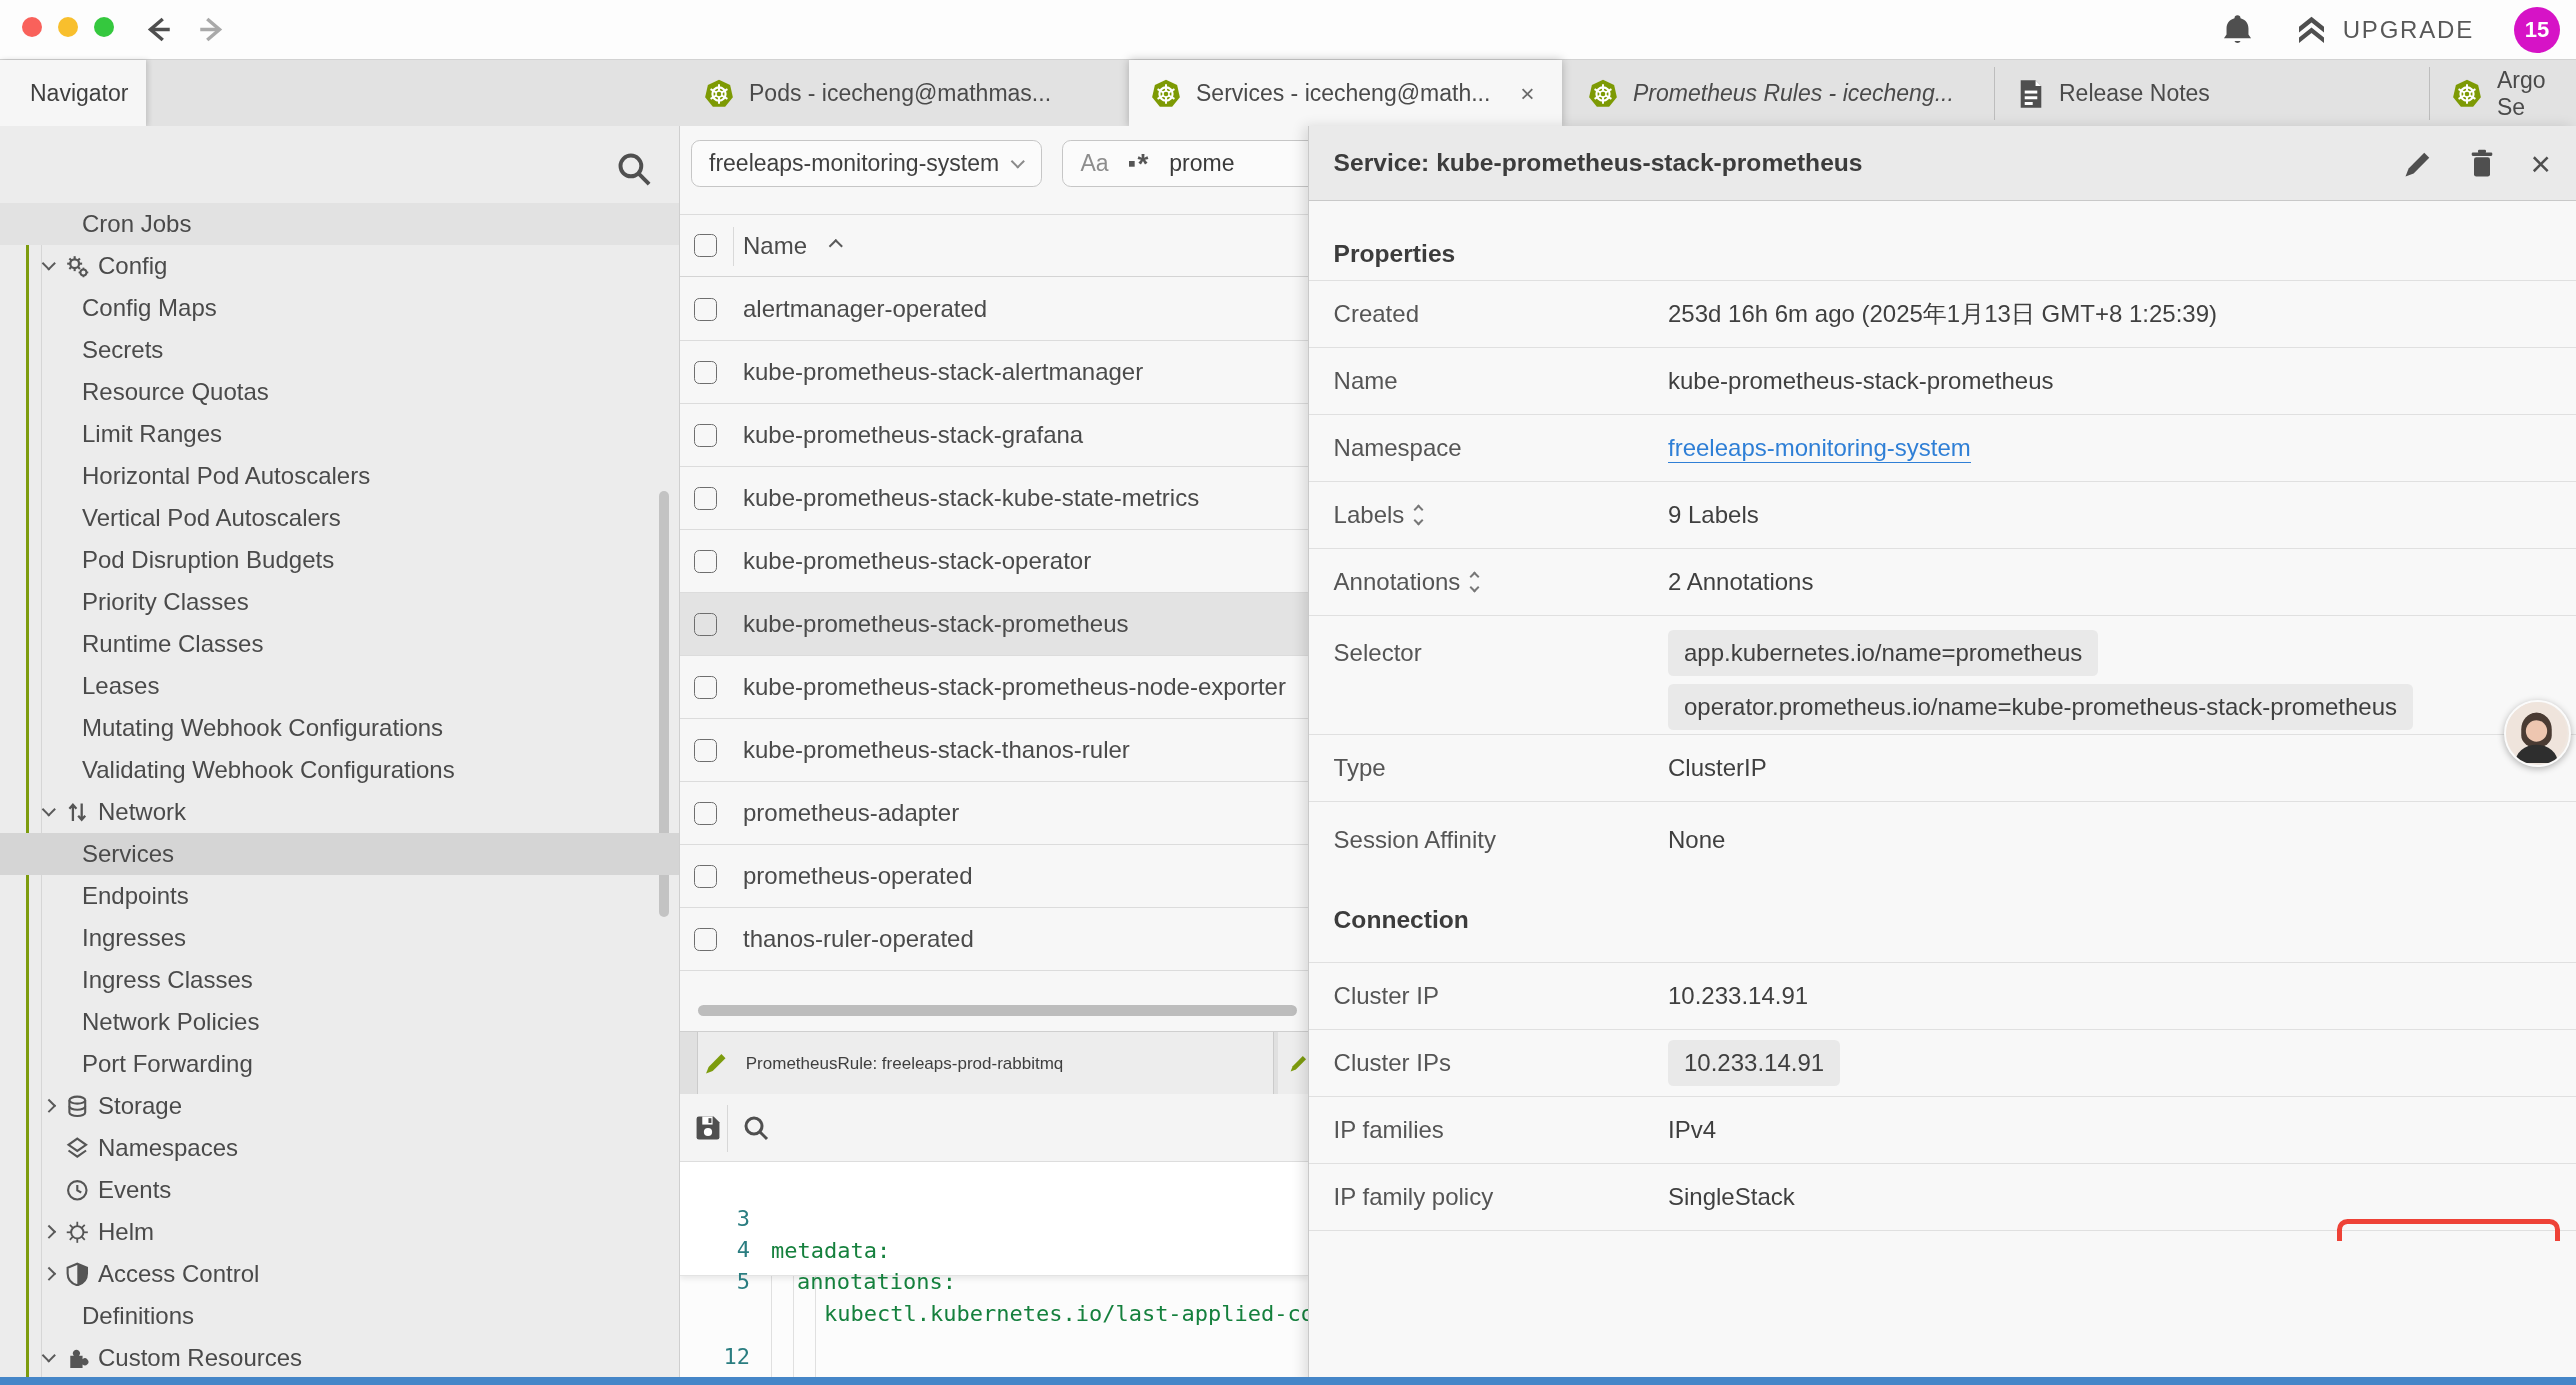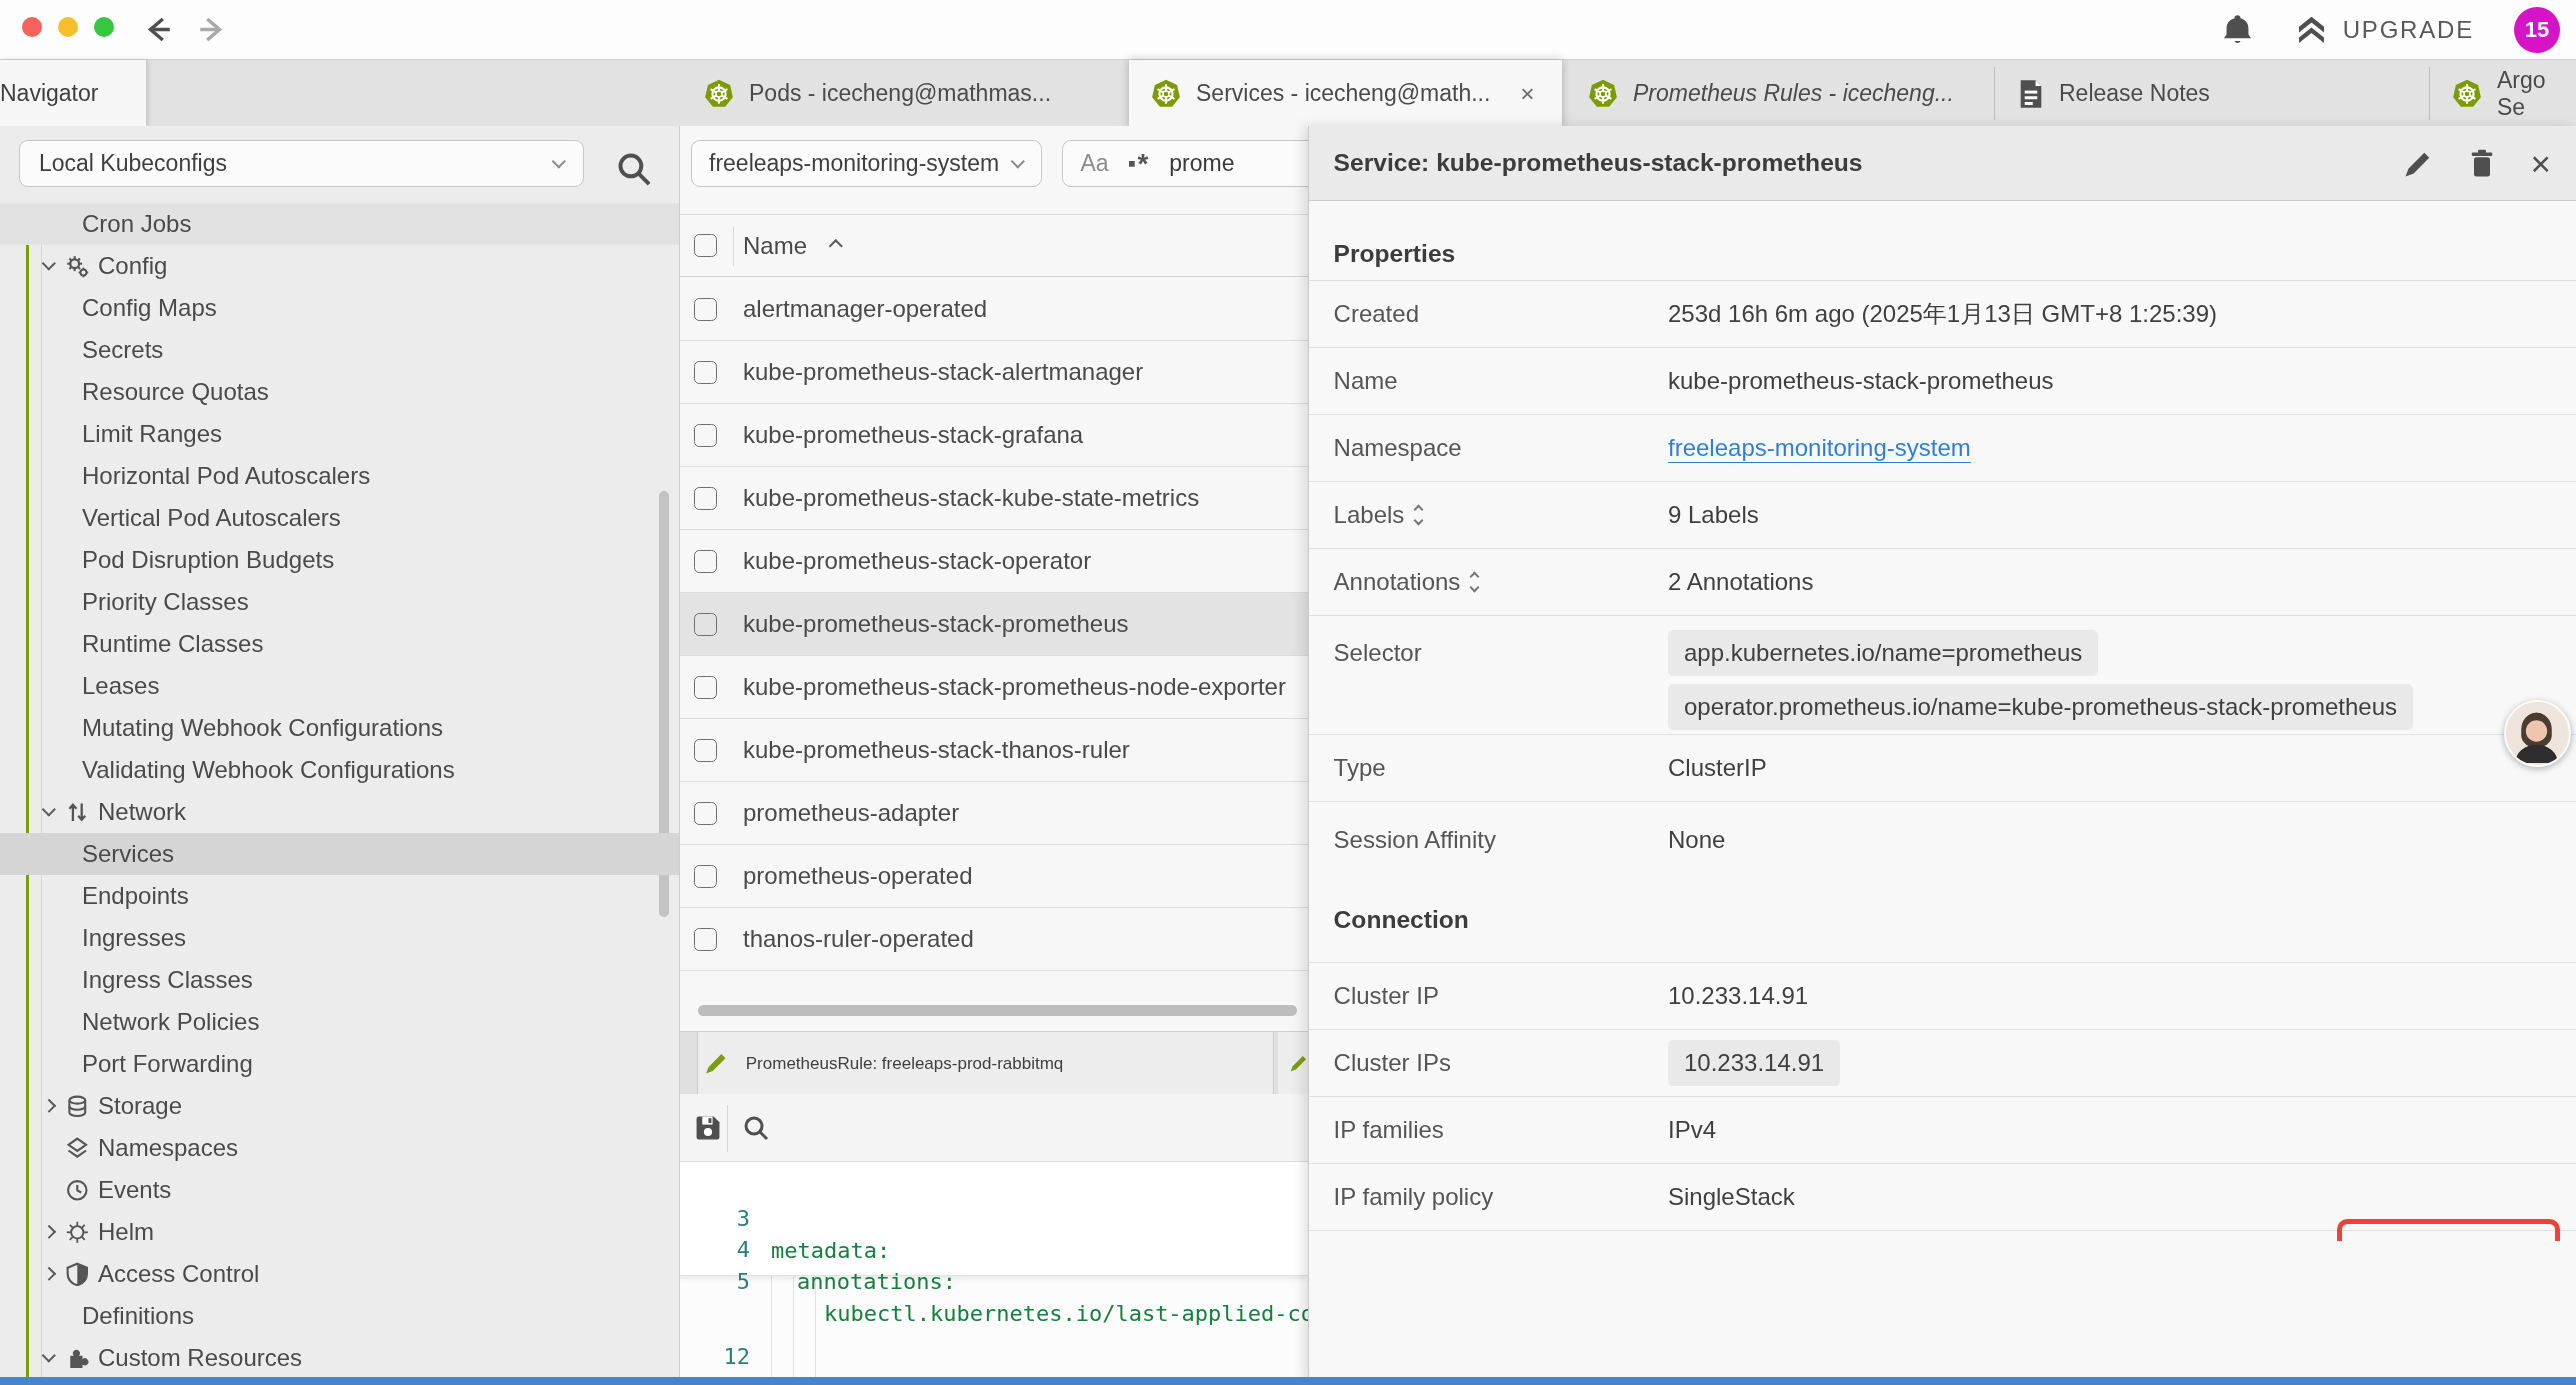--- a/index.html
+++ b/index.html
@@ -19,21 +19,21 @@
   .upgrade { display:flex; align-items:center; gap:14px; color:#585858; font-size:24px; letter-spacing:1.8px; }
   .badge { width:46px; height:46px; border-radius:50%; background:#d613c6; color:#fff; font-size:22px; font-weight:bold; display:flex; align-items:center; justify-content:center; }
 
   
   .tabbar { position:absolute; left:0; top:60px; width:2576px; height:67px; background:#e2e2e2; border-bottom:0.9px solid #cfcfcf; }
   .tab { position:absolute; top:0; height:67px; display:flex; align-items:center; gap:14px; font-size:23px; color:#4a4a4a; padding:0 21px; overflow:hidden; }
   .tab.active { background:#f7f7f7; box-shadow:0 0 8.8px rgba(0,0,0,.25); }
   .tab .k8s { flex:0 0 auto; }
   .tab .tabclose { margin-left:16px; color:#6b6b6b; font-size:24.6px; }
   .tabdivider { position:absolute; top:7px; width:0.9px; height:53px; background:#bdbdbd; }
-  .navtab { position:absolute; left:0; top:0; width:146px; height:67px; background:#f6f6f6; display:flex; align-items:center; font-size:23px; color:#3f3f3f; box-shadow:1.8px 0 5.3px rgba(0,0,0,.15); }
+  .navtab { position:absolute; left:0; top:0; width:146px; height:67px; background:#f6f6f6; display:flex; align-items:center; padding-left:30px; font-size:23px; color:#3f3f3f; box-shadow:1.8px 0 5.3px rgba(0,0,0,.15); }
 
   
   .sidebar { position:absolute; left:0; top:126px; width:680px; height:1259px; background:#ececec; border-right:0.9px solid #cfcfcf; overflow:hidden; }
   .side-toolbar { position:absolute; left:0; top:0; width:680px; height:75px; }
   .kubeconfig { position:absolute; left:19px; top:14px; width:565px; height:47px; background:#fbfbfb; border:0.9px solid #c6c6c6; border-radius:8.8px; display:flex; align-items:center; justify-content:space-between; padding:0 19px; font-size:23px; color:#3f3f3f; }
   .side-search { position:absolute; left:614px; top:23px; }
   .tree { position:absolute; left:0; top:77px; width:680px; }
   .treeline-green { position:absolute; left:26px; top:77px; width:2.6px; height:1308px; background:#7d9c0e; }
   .treeline-gray  { position:absolute; left:41px; top:77px; width:0.9px; height:1308px; background:#d6d6d6; }
   .trow { position:relative; height:42px; display:flex; align-items:center; font-size:24px; color:#4a4a4a; }
@@ -219,24 +219,20 @@
         <circle cx="18" cy="18" r="7.4" fill="none" stroke="#fff" stroke-width="2.4"></circle>
         <path d="M18 7 V29 M8.5 12.5 L27.5 23.5 M8.5 23.5 L27.5 12.5" stroke="#fff" stroke-width="2.2"></path>
         <circle cx="18" cy="18" r="3.4" fill="#7d9a04" stroke="#fff" stroke-width="1.6"></circle>
       </svg>
       <span>Argo Se</span>
     </div>
   </div>
 
   <div class="sidebar">
     <div class="side-toolbar">
-      <div class="kubeconfig">
-        <span>Local Kubeconfigs</span>
-        <span class="chev down" style="border-color:#8a8a8a"></span>
-      </div>
       <span class="side-search">
         <svg width="39" height="39" viewBox="0 0 30 30">
             <circle cx="13" cy="13" r="8" fill="none" stroke="#4f4f4f" stroke-width="3"></circle>
             <line x1="19" y1="19" x2="27" y2="27" stroke="#4f4f4f" stroke-width="3"></line>
           </svg>
       </span>
     </div>
 
     <div class="treeline-green"></div>
     <div class="treeline-gray"></div>

